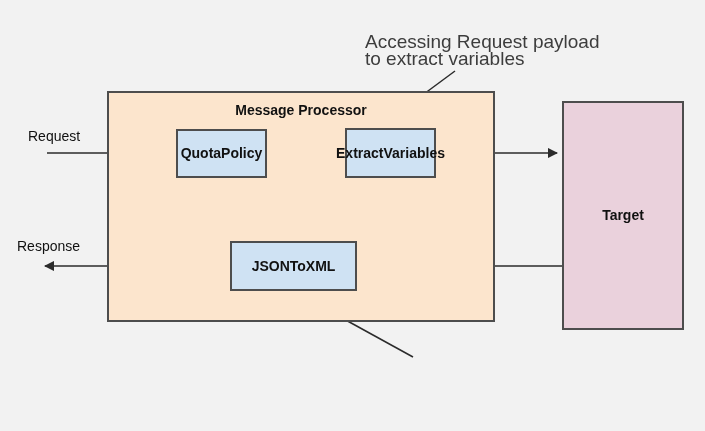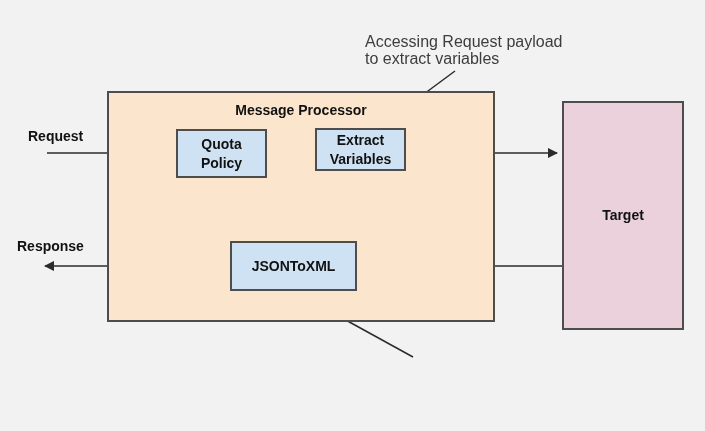--- a/index.html
+++ b/index.html
@@ -43,48 +43,48 @@
     position: absolute;
     left: 0; right: 0; top: 9px;
     text-align: center;
     font-size: 14px;
     font-weight: bold;
     color: var(--text);
   }
   .node {
     background: var(--node-fill);
     display: flex;
-    flex-direction: column;
+    flex-direction: row;
     align-items: center;
     justify-content: center;
     font-size: 14px;
     font-weight: bold;
     color: var(--text);
     text-align: center;
     line-height: 19px;
   }
   .node-quota    { left: 176px; top: 129px; width: 91px;  height: 49px; }
-  .node-extract  { left: 315px; top: 128px; width: 91px;  height: 43px; justify-content: center; }
+  .node-extract  { left: 345px; top: 128px; width: 91px;  height: 50px; justify-content: center; }
   .node-json     { left: 230px; top: 241px; width: 127px; height: 50px; }
   .node-target {
     left: 562px; top: 101px;
     width: 122px; height: 229px;
     background: var(--target-fill);
   }
   .flow-label {
     position: absolute;
     font-size: 14px;
-    font-weight: bold;
+    font-weight: normal;
     color: var(--text);
   }
   .label-request  { left: 28px; top: 128px; }
   .label-response { left: 17px; top: 238px; }
   .annotation {
     position: absolute;
-    font-size: 16px;
+    font-size: 19px;
     line-height: 17px;
     color: var(--annotation-text);
   }
   .annotation span { display: block; }
   .annotation-top    { left: 365px; top: 33px;  }
   .annotation-bottom { left: 365px; top: 364px; }
   .node span { display: block; }
 </style>
 </head>
 <body>

